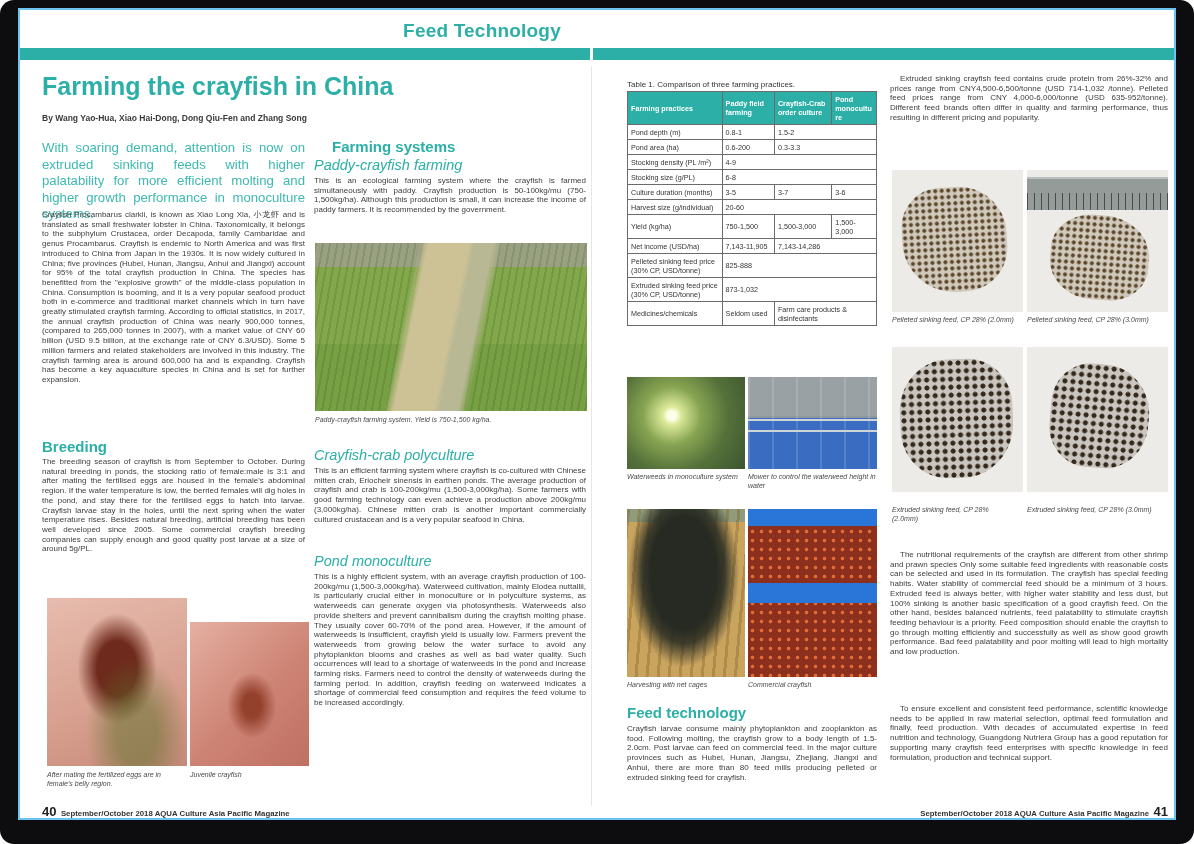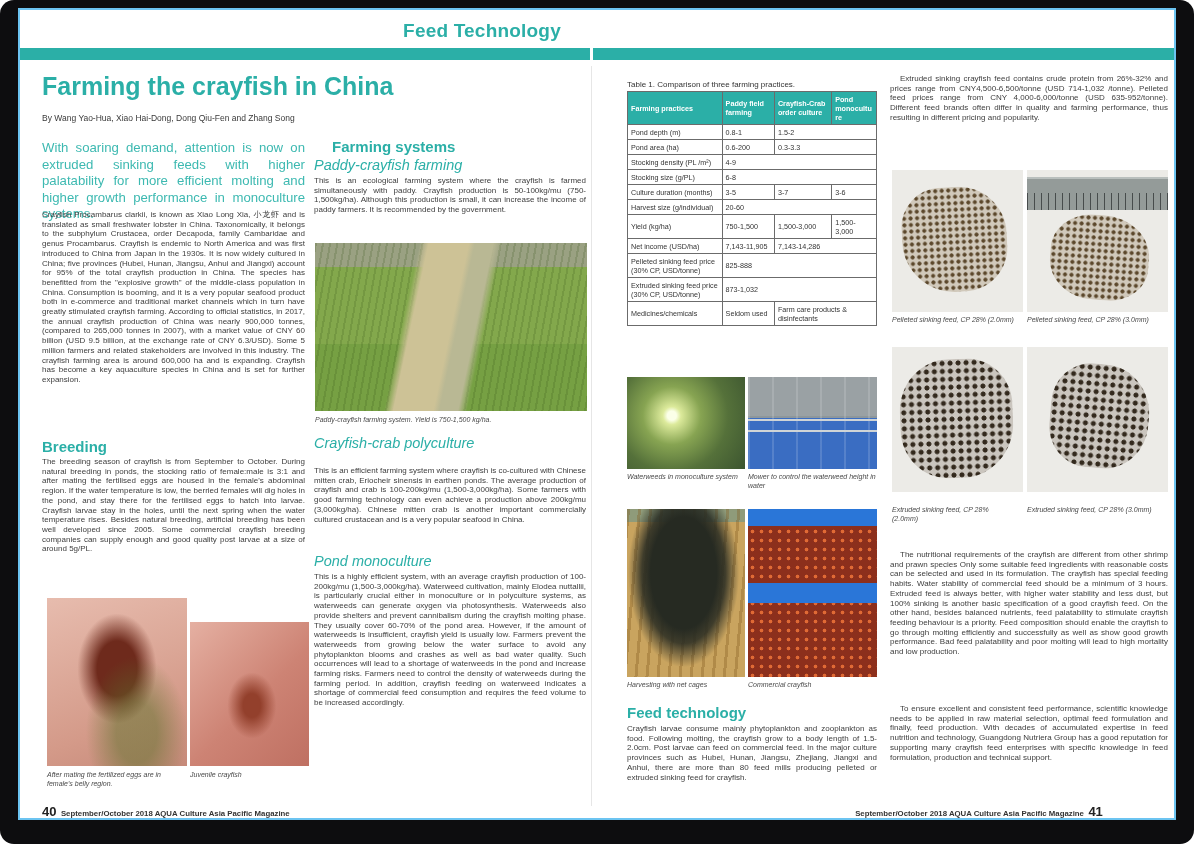--- a/index.html
+++ b/index.html
@@ -20,33 +20,33 @@
   
   .section-label { top:10px; left:0; width:924px; text-align:center;
     font-size:19px; font-weight:bold; color:#2bafa7; letter-spacing:.2px; }
   .teal-bar { top:38px; height:12px; background:#2bafa7; }
   .bar-l { left:0; width:570px; }
   .bar-r { left:573px; width:583px; }
   .gutter { left:571px; top:56px; width:1px; height:740px; background:#e6e6e6; }
 
   
   .title { font-size:25px; font-weight:bold; color:#2bafa7; }
-  .byline { font-size:8.5px; color:#3a3a3a; }
+  .byline { font-size:8.5px; color:#3a3a3a;font-weight:bold; }
   .standfirst { font-size:13.2px; line-height:16.5px; color:#3db9b1; text-align:justify; }
   .body-p { font-size:8px; line-height:9.7px; color:#3d3d3d; text-align:justify; }
   .indent { text-indent:10px; }
   .h-sec { font-size:15px; font-weight:bold; color:#2bafa7; }
   .h-sub { font-size:14.5px; font-weight:normal; font-style:italic; color:#2bafa7; }
   .cap { font-size:7px; line-height:8.6px; font-style:italic; color:#4a4a4a; }
 
   
   .pgnum { font-size:13px; font-weight:bold; color:#222; }
   .pgtext { font-size:7.8px; font-weight:bold; color:#333; }
   .footer-l { left:22px; top:792px; }
-  .footer-r { left:770px; top:792px; width:378px; text-align:center; }
+  .footer-r { left:770px; top:792px; width:378px; text-align:right; }
 
   
   .tbl-cap { font-size:8px; color:#333; }
   table.ftable { border-collapse:collapse; width:250px; table-layout:fixed; }
   .ftable th, .ftable td {
     border:1px solid #6b6b6b; font-size:7.2px; line-height:1.25;
     padding:2.5px 3px; text-align:left; vertical-align:middle; color:#333;
     word-wrap:break-word;
   }
   .ftable th { background:#2bafa7; color:#fff; font-weight:bold; }
@@ -125,21 +125,21 @@
     <span class="pgtext">September/October 2018 AQUA Culture Asia Pacific Magazine</span>
   </div>
 
   <div class="abs h-sec" style="left:294px; top:128px;margin-left:18px;">Farming systems</div>
   <div class="abs h-sub" style="left:294px; top:147px;">Paddy-crayfish farming</div>
   <div class="abs body-p" style="left:294px; top:166px; width:272px;">This is an ecological farming system where the crayfish is farmed simultaneously with paddy. Crayfish production is 50-100kg/mu (750-1,500kg/ha). Although this production is small, it can increase the income of paddy farmers. It is recommended by the government.</div>
 
   <div class="photo photo-paddy" style="left:295px; top:233px; width:272px; height:168px;"></div>
   <div class="abs cap" style="left:295px; top:406px; width:272px;">Paddy-crayfish farming system. Yield is 750-1,500 kg/ha.</div>
 
-  <div class="abs h-sub" style="left:294px; top:425px;">Crayfish-crab polyculture</div>
+  <div class="abs h-sub" style="left:294px; top:437px;">Crayfish-crab polyculture</div>
   <div class="abs body-p" style="left:294px; top:456px; width:272px;">This is an efficient farming system where crayfish is co-cultured with Chinese mitten crab, Eriocheir sinensis in earthen ponds. The average production of crayfish and crab is 100-200kg/mu (1,500-3,000kg/ha). Some farmers with good farming technology can even achieve a production above 200kg/mu (3,000kg/ha). Chinese mitten crab is another important commercially cultured crustacean and is a very popular seafood in China.</div>
 
   <div class="abs h-sub" style="left:294px; top:543px;">Pond monoculture</div>
   <div class="abs body-p" style="left:294px; top:562px; width:272px;">This is a highly efficient system, with an average crayfish production of 100-200kg/mu (1,500-3,000kg/ha). Waterweed cultivation, mainly Elodea nuttallii, is particularly crucial either in monoculture or in polyculture systems, as waterweeds can generate oxygen via photosynthesis. Waterweeds also provide shelters and prevent cannibalism during the crayfish molting phase. They usually cover 60-70% of the pond area. However, if the amount of waterweeds is insufficient, crayfish yield is usually low. Farmers prevent the waterweeds from growing below the water surface to avoid any phytoplankton blooms and crashes as well as bad water quality. Such occurrences will lead to a shortage of waterweeds in the pond and increase farming risks. Farmers need to control the density of waterweeds during the farming period. In addition, crayfish feeding on waterweed indicates a shortage of commercial feed consumption and requires the feed volume to be increased accordingly.</div>
 
   <div class="abs tbl-cap" style="left:607px; top:70px; width:250px;">Table 1. Comparison of three farming practices.</div>
 
   <table class="ftable abs" style="left:607px; top:81px;">
     <colgroup>
         <col class="c1">

